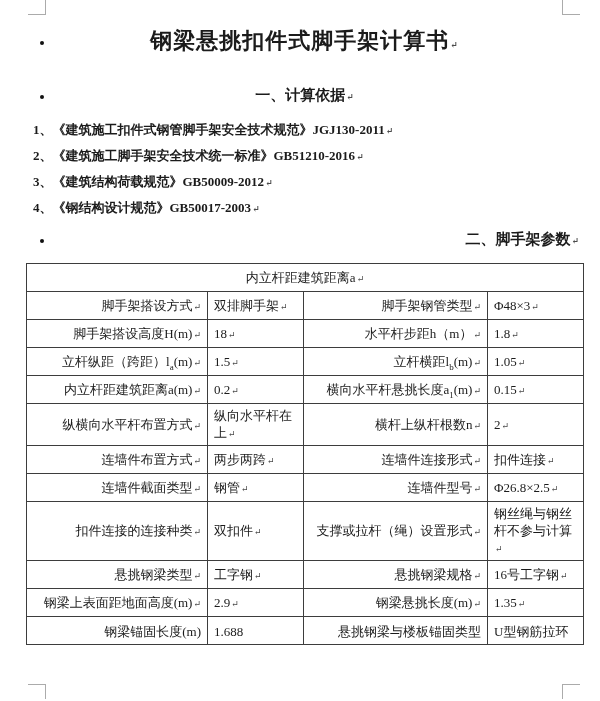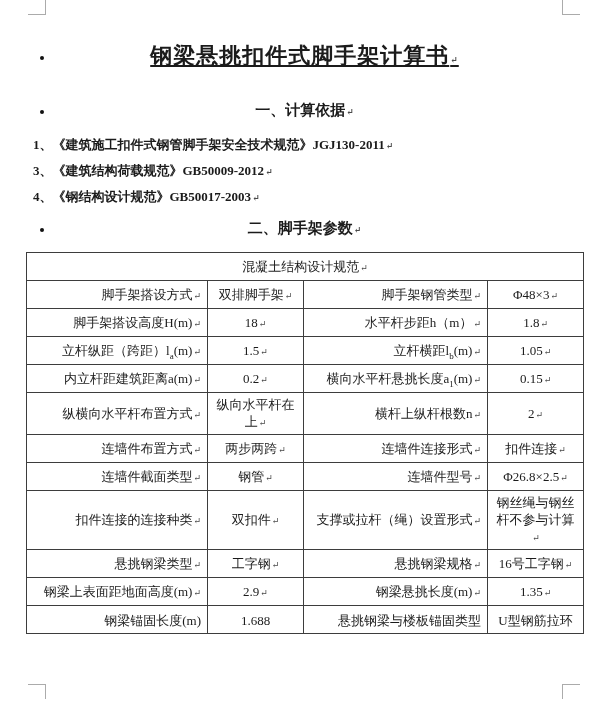--- a/index.html
+++ b/index.html
@@ -22,43 +22,43 @@
 
   .doc { position:absolute; left:26px; top:18px; width:557px; }
 
   .heading-row { position:relative; text-align:center; }
   .bullet {
     position:absolute; left:14px; top:50%; margin-top:-2px;
     width:4px; height:4px; background:#111; border-radius:50%;
   }
   .title {
     font-size:22px; font-weight:bold; letter-spacing:1px;
-    margin:24px 0 0 0; line-height:28px;text-decoration:underline;
+    margin:9px 0 0 0; line-height:28px;
   }
   .h2 { font-size:15px; font-weight:bold; line-height:19px; margin:4px; }
   .h2-one { margin-top:27px; }
-  .h2-two { margin-top:13px; }
+  .h2-two { margin-top:13px;text-align:right; }
 
   .refs { list-style:none; margin:15px 0 0 0; padding:0 0 0 7px; }
   .refs li {
     font-size:13px; font-weight:bold; line-height:16px; margin-bottom:9px;
   }
 
   table.params {
     margin-top:12px; border-collapse:collapse; table-layout:fixed;
     width:557px; font-size:13px;
   }
   table.params td {
     border:1px solid #3d3d3d; padding:3px 6px 2px 6px;
     height:22px; line-height:17px; vertical-align:middle;
     overflow:hidden; word-break:break-all;
   }
   td.sec-header { text-align:center; height:21px; }
   td.c-label { text-align:right; }
-  td.c-value { text-align:center; }
+  td.c-value { text-align:left; }
   sub { font-size:9px; line-height:0; }
 
   .pm { 
     font-size:9px; color:#4a4a4a; margin-left:1px; vertical-align:baseline;
   }
 </style>
 </head>
 <body>
 
 <div class="page">
@@ -87,39 +87,40 @@
       <h1 class="title"><span class="eop">钢梁悬挑扣件式脚手架计算书<span class="pm">↵</span></span></h1>
     </div>
 
     <div class="heading-row h2-one">
       <span class="bullet"></span>
       <h2 class="h2"><span class="eop">一、计算依据<span class="pm">↵</span></span></h2>
     </div>
 
     <ul class="refs" id="refs">
         <li>1、《建筑施工扣件式钢管脚手架安全技术规范》JGJ130-2011<span class="pm">↵</span></li>
+        <li>2、《建筑施工脚手架安全技术统一标准》GB51210-2016<span class="pm">↵</span></li>
         <li>3、《建筑结构荷载规范》GB50009-2012<span class="pm">↵</span></li>
         <li>4、《钢结构设计规范》GB50017-2003<span class="pm">↵</span></li>
       </ul>
 
     <div class="heading-row h2-two">
       <span class="bullet"></span>
       <h2 class="h2"><span class="eop">二、脚手架参数<span class="pm">↵</span></span></h2>
     </div>
 
     <table class="params" id="params-table">
       <colgroup id="cols">
           <col style="width: 181px;">
           <col style="width: 96px;">
           <col style="width: 184px;">
           <col style="width: 96px;">
         </colgroup>
       <tbody id="tbody">
           <tr>
-            <td colspan="4" class="sec-header"><span>混凝土结构设计规范</span><span class="pm">↵</span></td>
+            <td colspan="4" class="sec-header"><span>内立杆距建筑距离a</span><span class="pm">↵</span></td>
           </tr>
           <tr>
             <td class="c-label">脚手架搭设方式<span class="pm">↵</span></td>
             <td class="c-value">双排脚手架<span class="pm">↵</span></td>
             <td class="c-label">脚手架钢管类型<span class="pm">↵</span></td>
             <td class="c-value">Φ48×3<span class="pm">↵</span></td>
           </tr>
           <tr>
             <td class="c-label">脚手架搭设高度H(m)<span class="pm">↵</span></td>
             <td class="c-value">18<span class="pm">↵</span></td>

